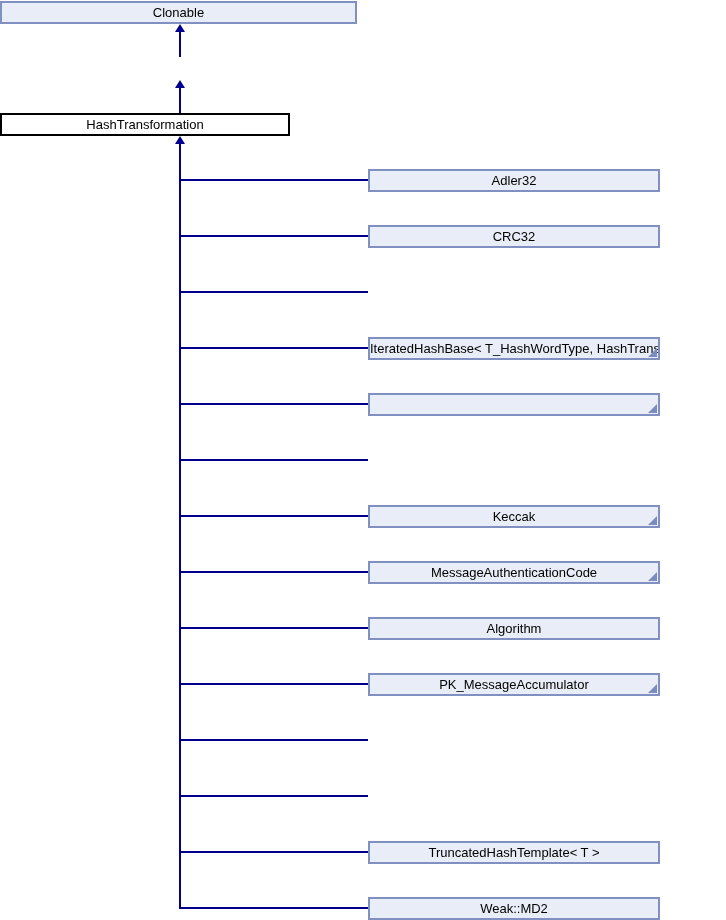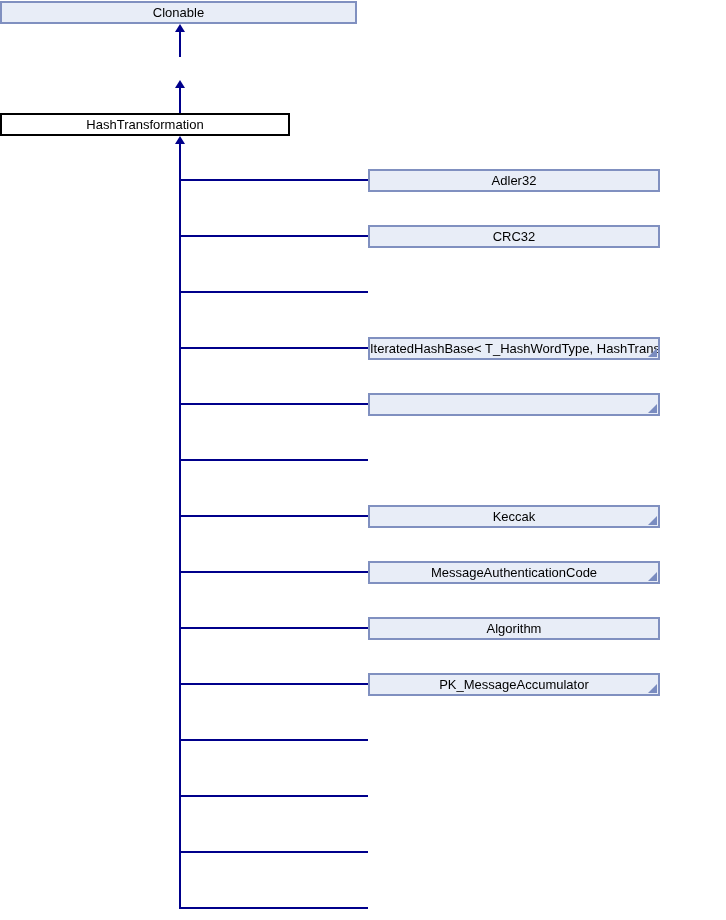--- a/index.html
+++ b/index.html
@@ -131,15 +131,21 @@
     <span>Algorithm</span>
   </div>
 
   <div class="node child" style="top:673px">
     <span>PK_MessageAccumulator</span>
     <i class="corner"></i>
   </div>
 
 
 
+  <div class="node child" style="top:841px">
+    <span>TruncatedHashTemplate&lt; T &gt;</span>
+  </div>
 
+  <div class="node child" style="top:897px">
+    <span>Weak::MD2</span>
+  </div>
 
 </div>
 
 </body></html>

